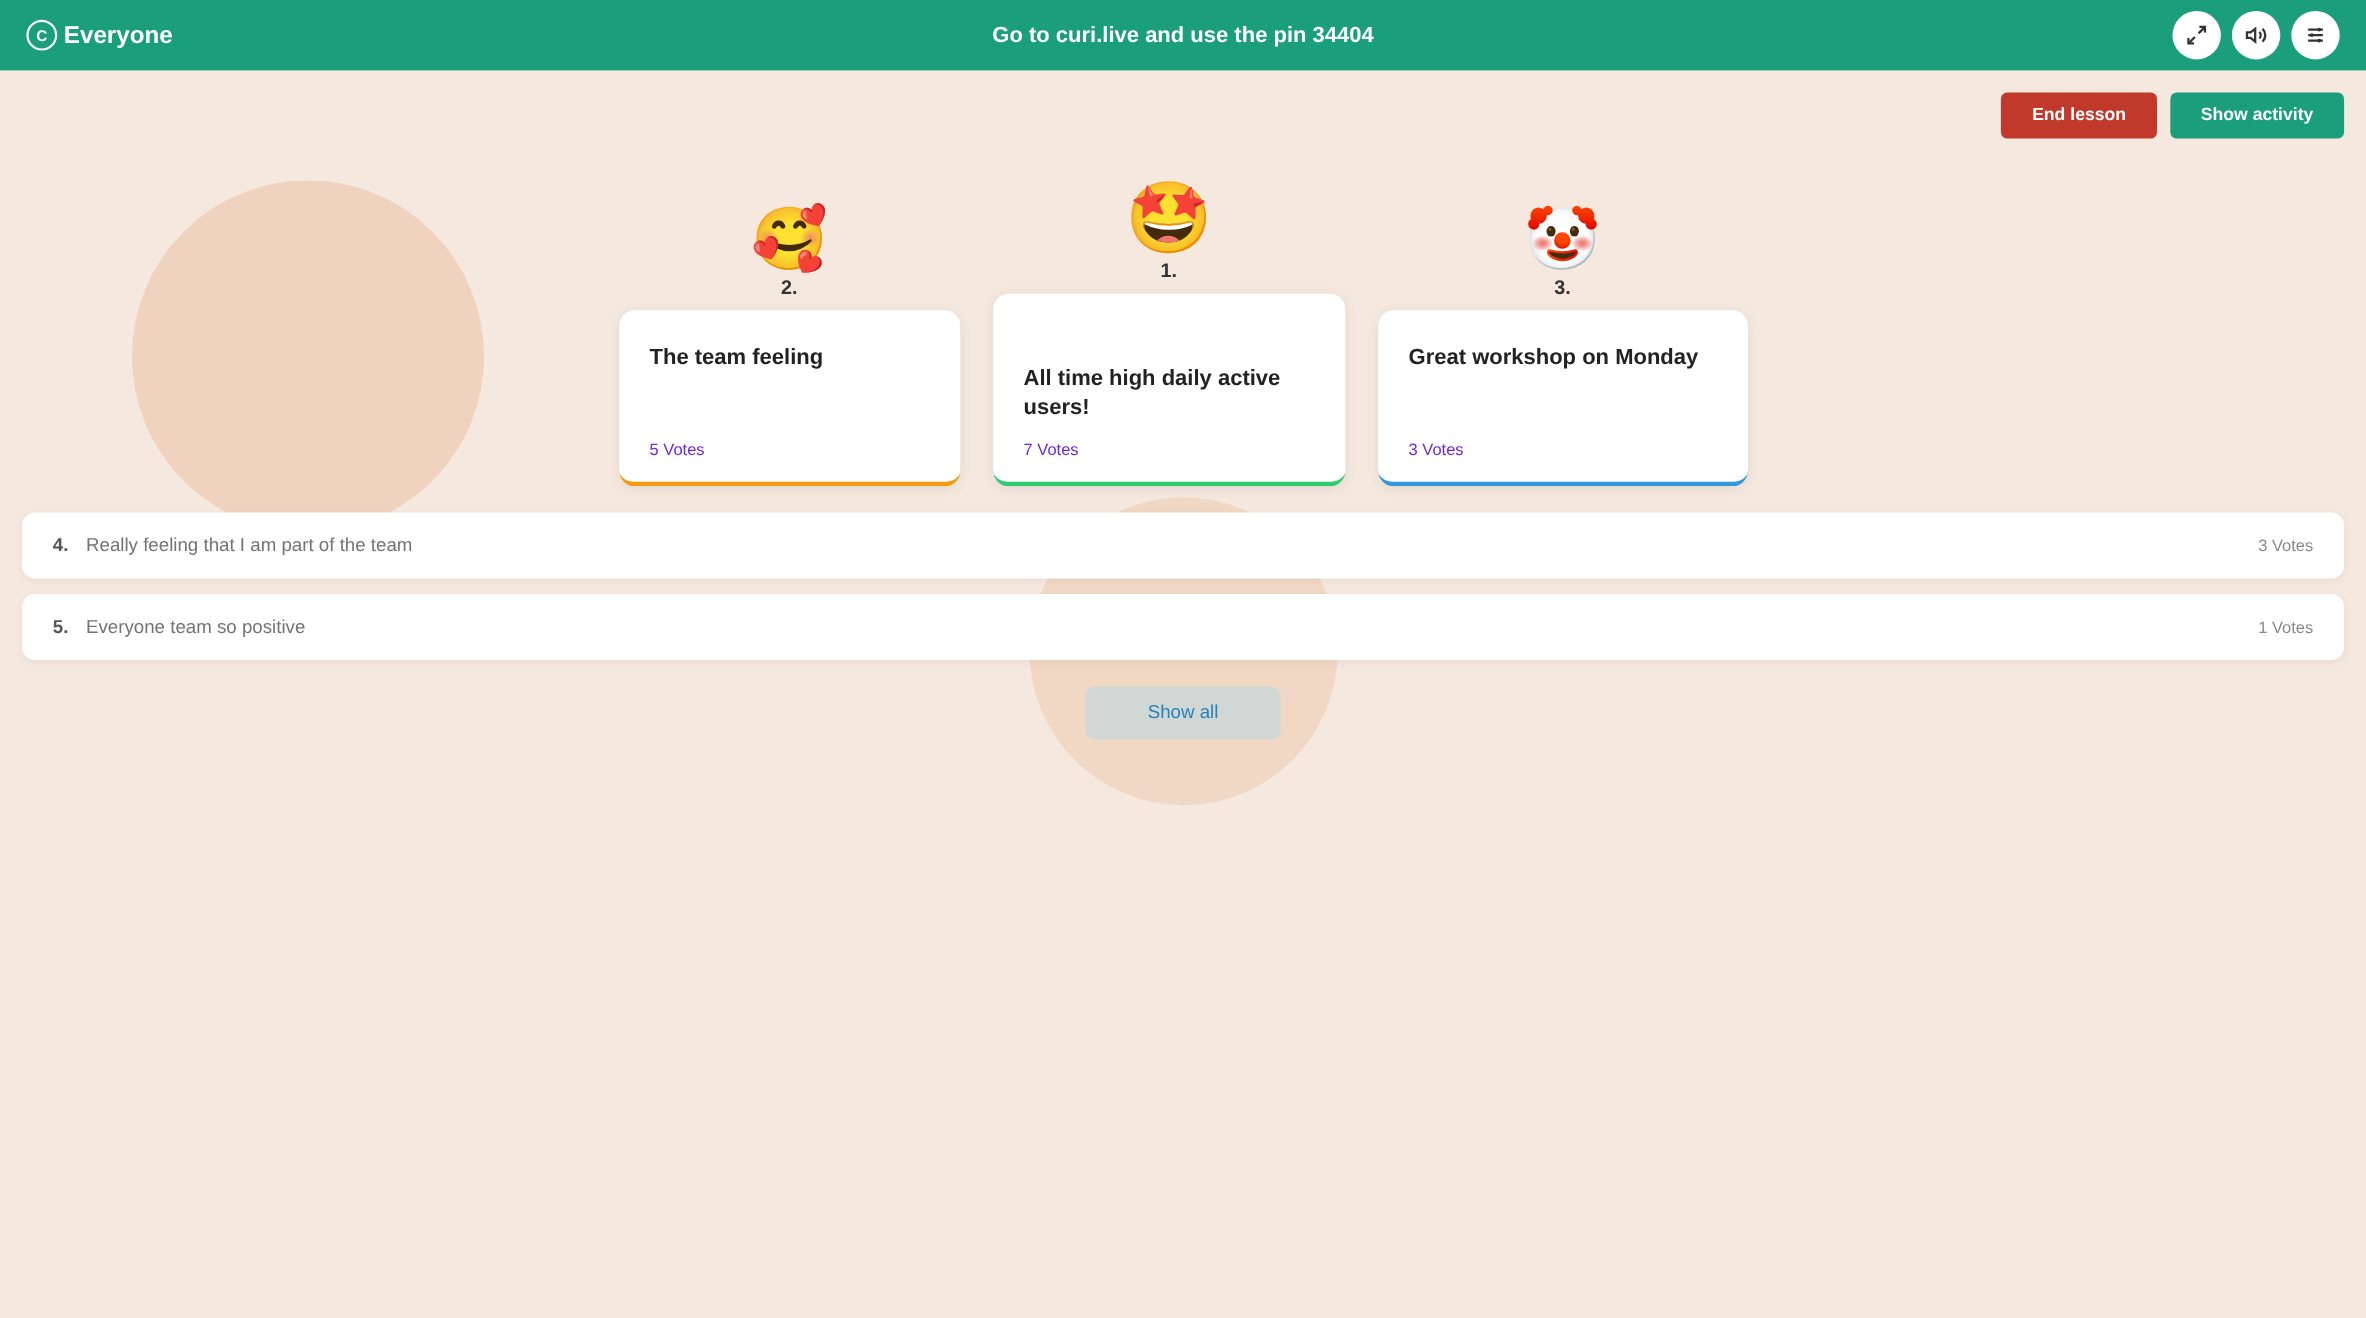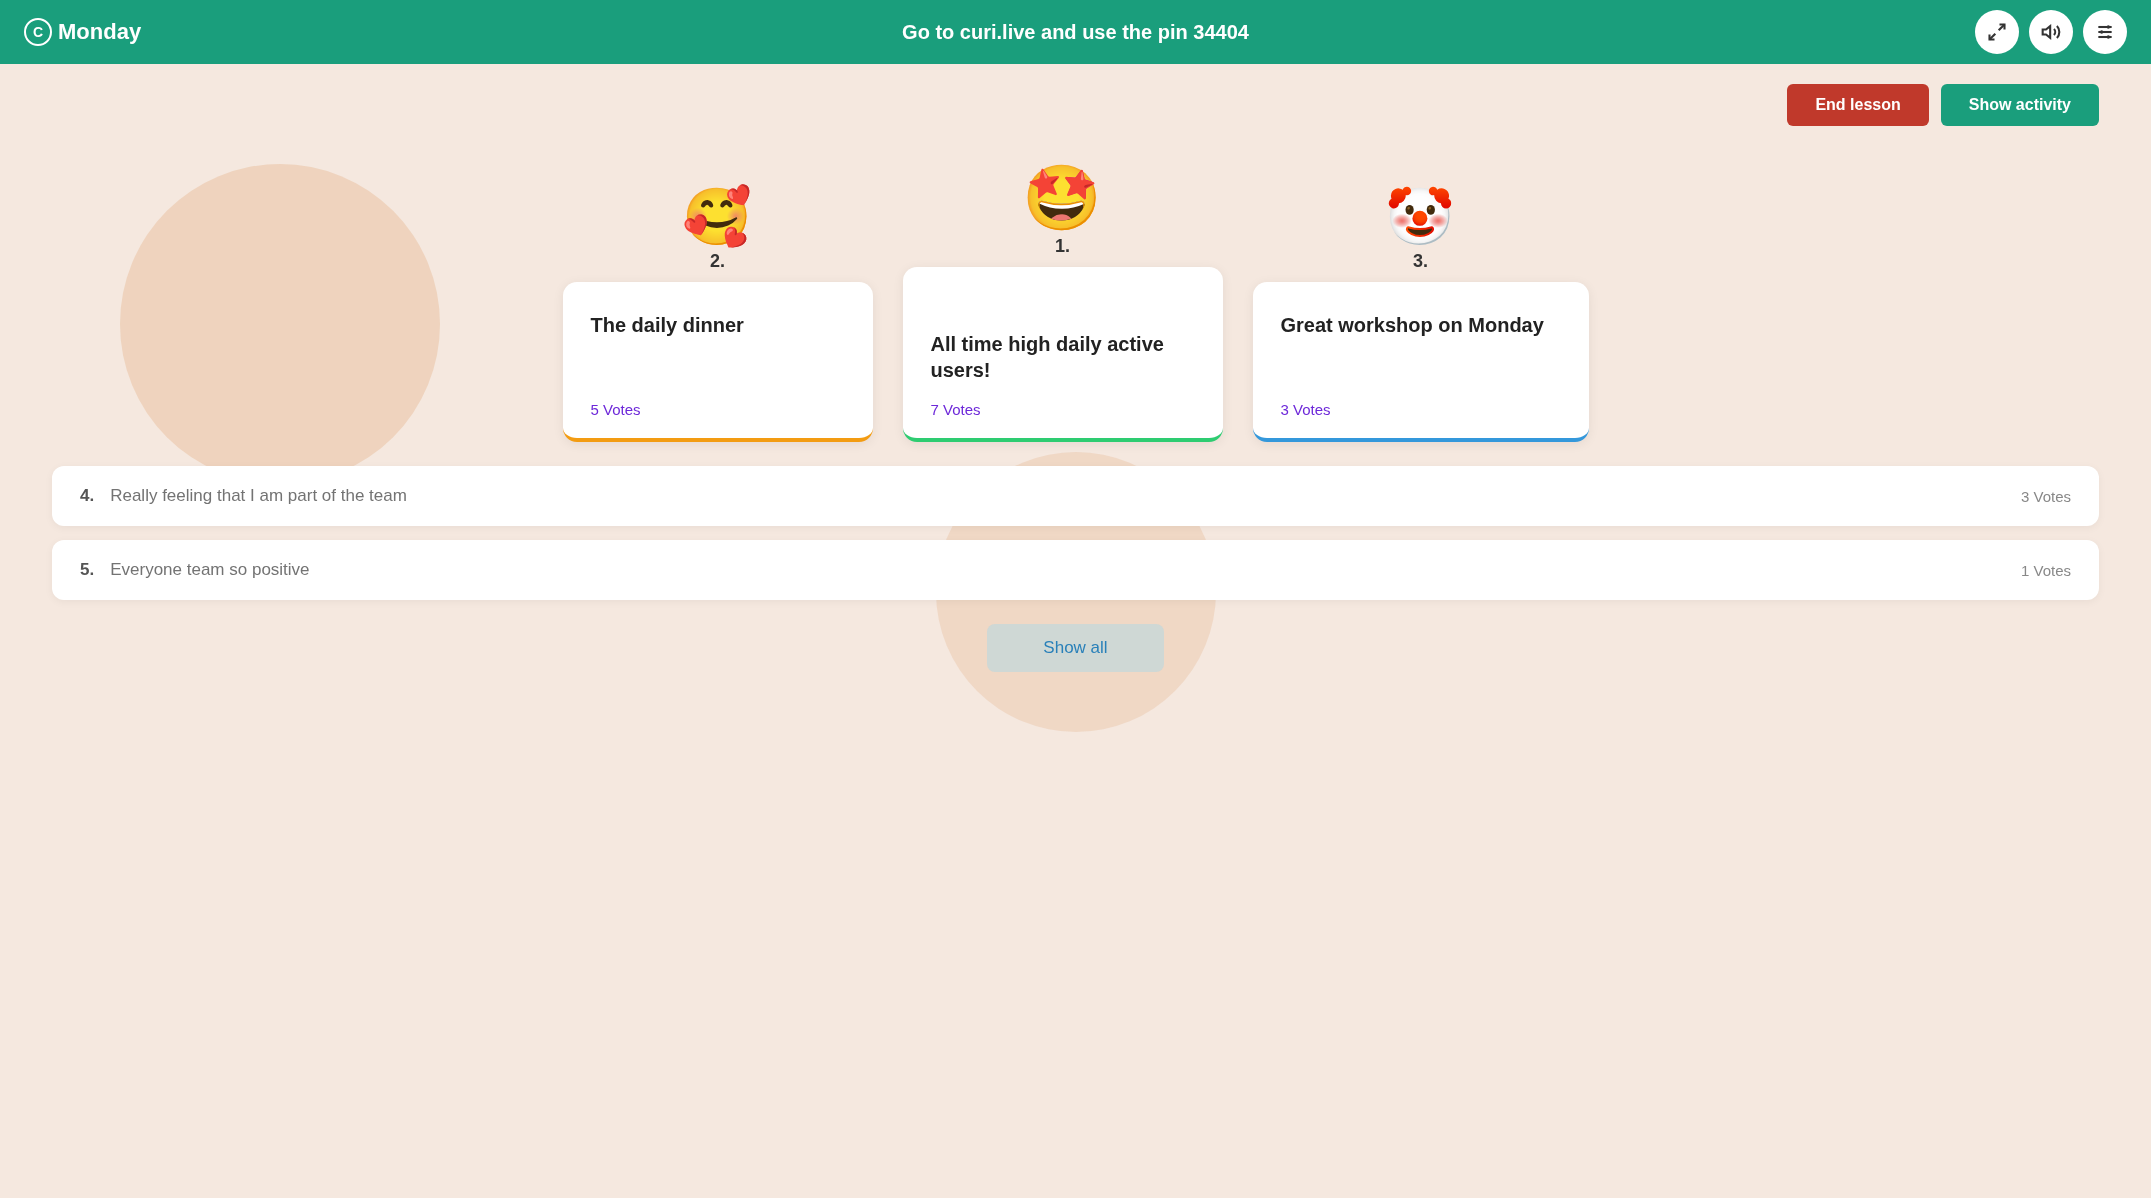--- a/index.html
+++ b/index.html
@@ -61,21 +61,21 @@
       cursor: pointer;
       display: flex;
       align-items: center;
       justify-content: center;
       font-size: 18px;
       color: #333;
     }
 
     
     .main {
-      padding: 20px 52px;
+      padding: 20px 20px;
       position: relative;
     }
 
     
     .action-row {
       display: flex;
       justify-content: flex-end;
       gap: 12px;
       margin-bottom: 40px;
     }
@@ -250,21 +250,21 @@
       border-radius: 8px;
       cursor: pointer;
     }
   </style>
 </head>
 <body>
 
 <header class="header">
   <div class="logo">
     <div class="logo-icon">C</div>
-    <span>Monday</span>
+    <span>Everyone</span>
   </div>
 
   <div class="header-title">Go to curi.live and use the pin 34404</div>
 
   <div class="header-controls">
     <button class="header-btn">
       <svg width="20" height="20" viewBox="0 0 24 24" fill="none" stroke="currentColor" stroke-width="2.5">
         <polyline points="15 3 21 3 21 9"></polyline>
         <polyline points="9 21 3 21 3 15"></polyline>
         <line x1="21" y1="3" x2="14" y2="10"></line>
@@ -300,21 +300,21 @@
     <button class="btn-end">End lesson</button>
     <button class="btn-activity">Show activity</button>
   </div>
 
   <div class="top3-container">
 
     <div class="card-wrapper rank2">
       <div class="emoji-avatar">🥰</div>
       <div class="rank-label">2.</div>
       <div class="top-card rank2">
-        <div class="card-title">The daily dinner</div>
+        <div class="card-title">The team feeling</div>
         <div class="card-votes">5 Votes</div>
       </div>
     </div>
 
     <div class="card-wrapper rank1">
       <div class="emoji-avatar">🤩</div>
       <div class="rank-label">1.</div>
       <div class="top-card rank1">
         <div class="card-title">All time high daily active users!</div>
         <div class="card-votes">7 Votes</div>

